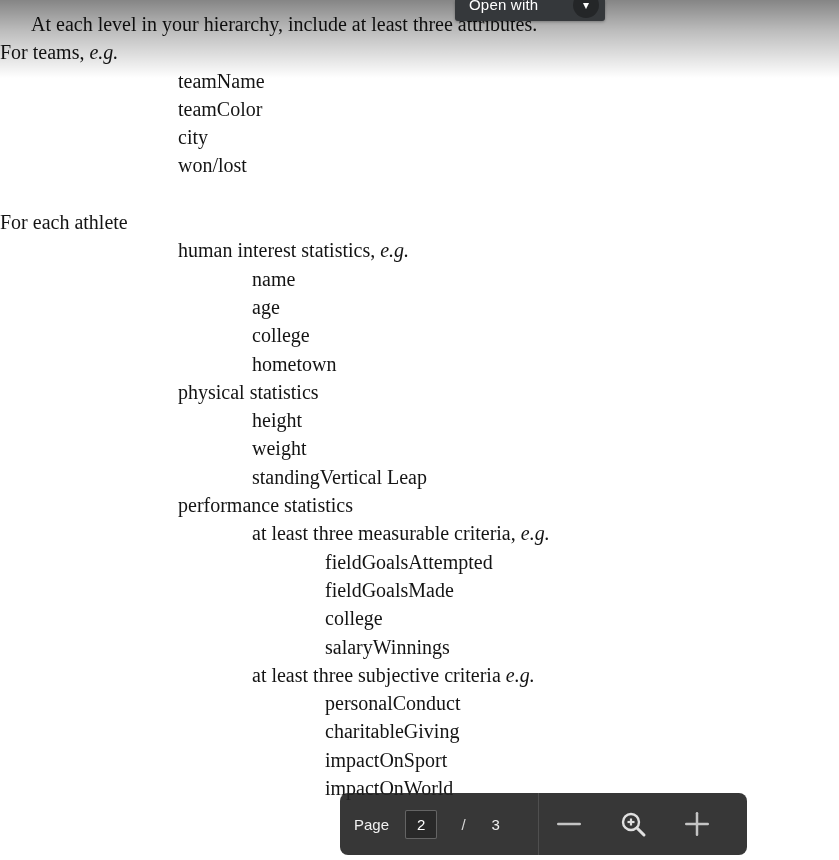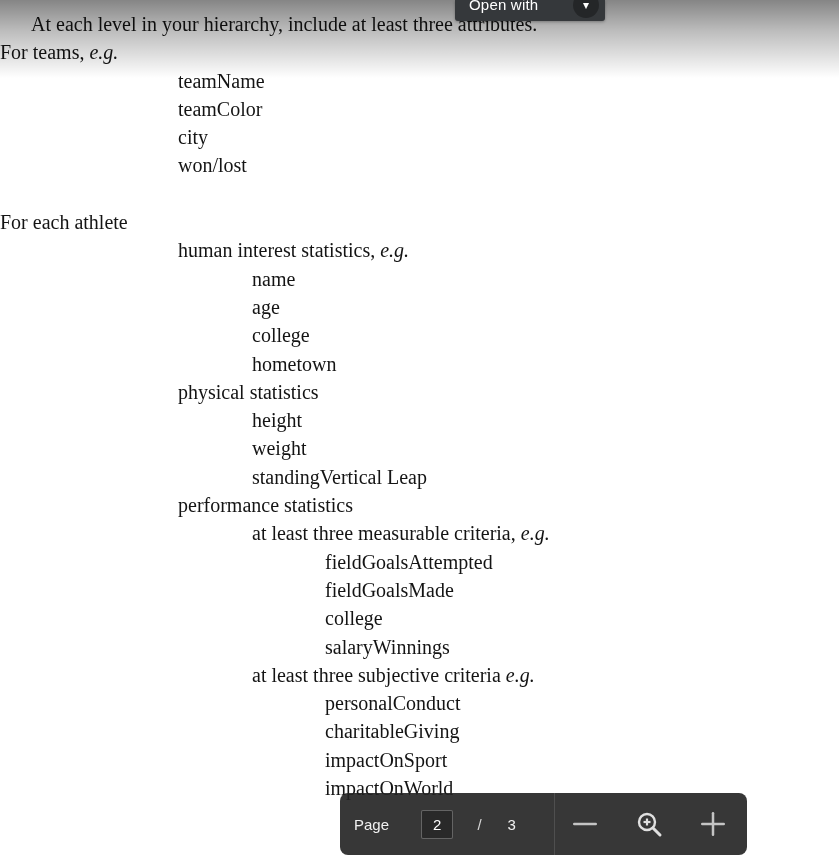--- a/index.html
+++ b/index.html
@@ -81,21 +81,21 @@
     display: flex;
     align-items: center;
     color: var(--text-light, #f1f1f1);
     font-size: 15px;
     padding-left: 14px;
   }
   .page-controls {
     display: flex;
     align-items: center;
   }
-  .page-label { margin-right: 32px; text-align: right; }
+  .page-label { margin-right: 16px; text-align: right; }
   .page-input {
     background: rgba(0,0,0,0.25);
     border: 1px solid rgba(255,255,255,0.28);
     border-radius: 2px;
     padding: 5px 11px;
     color: #ffffff;
     cursor: text;
   }
   .page-sep { margin-left: 24px; color: #d8d8d8; }
   .page-total { margin-left: 26px; }

